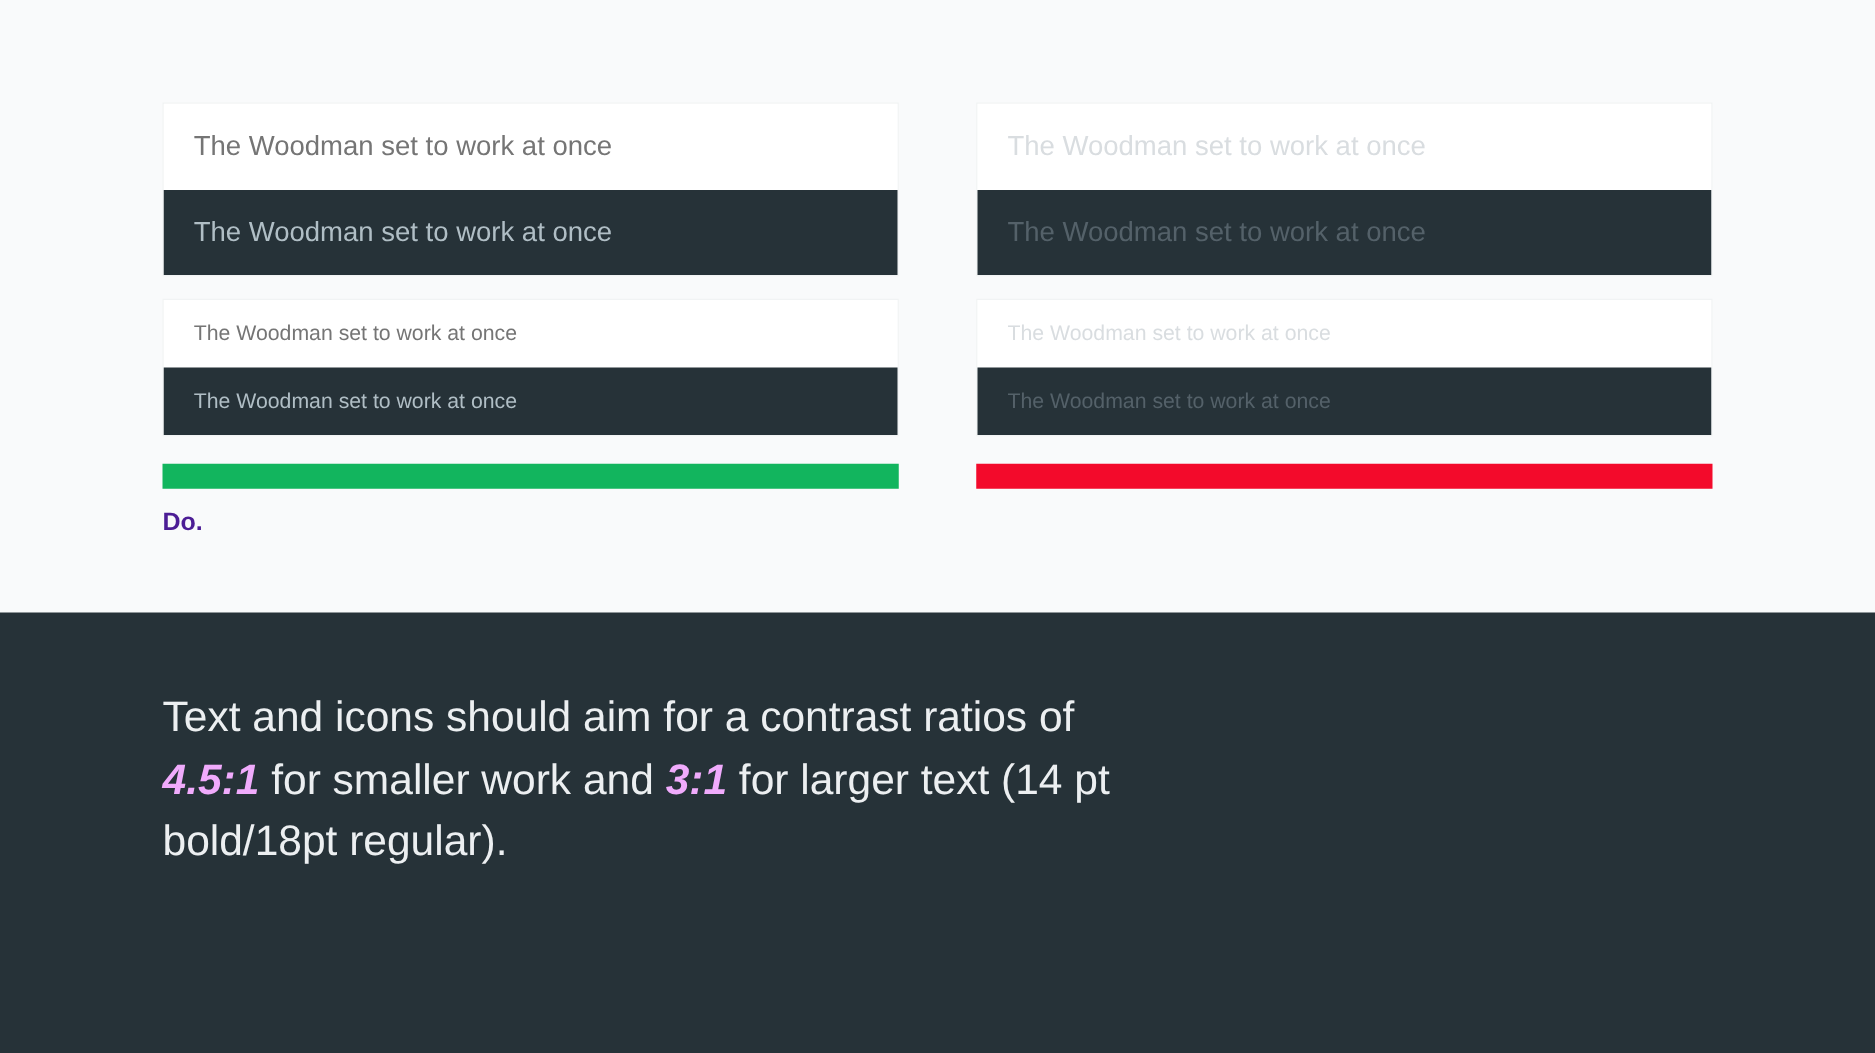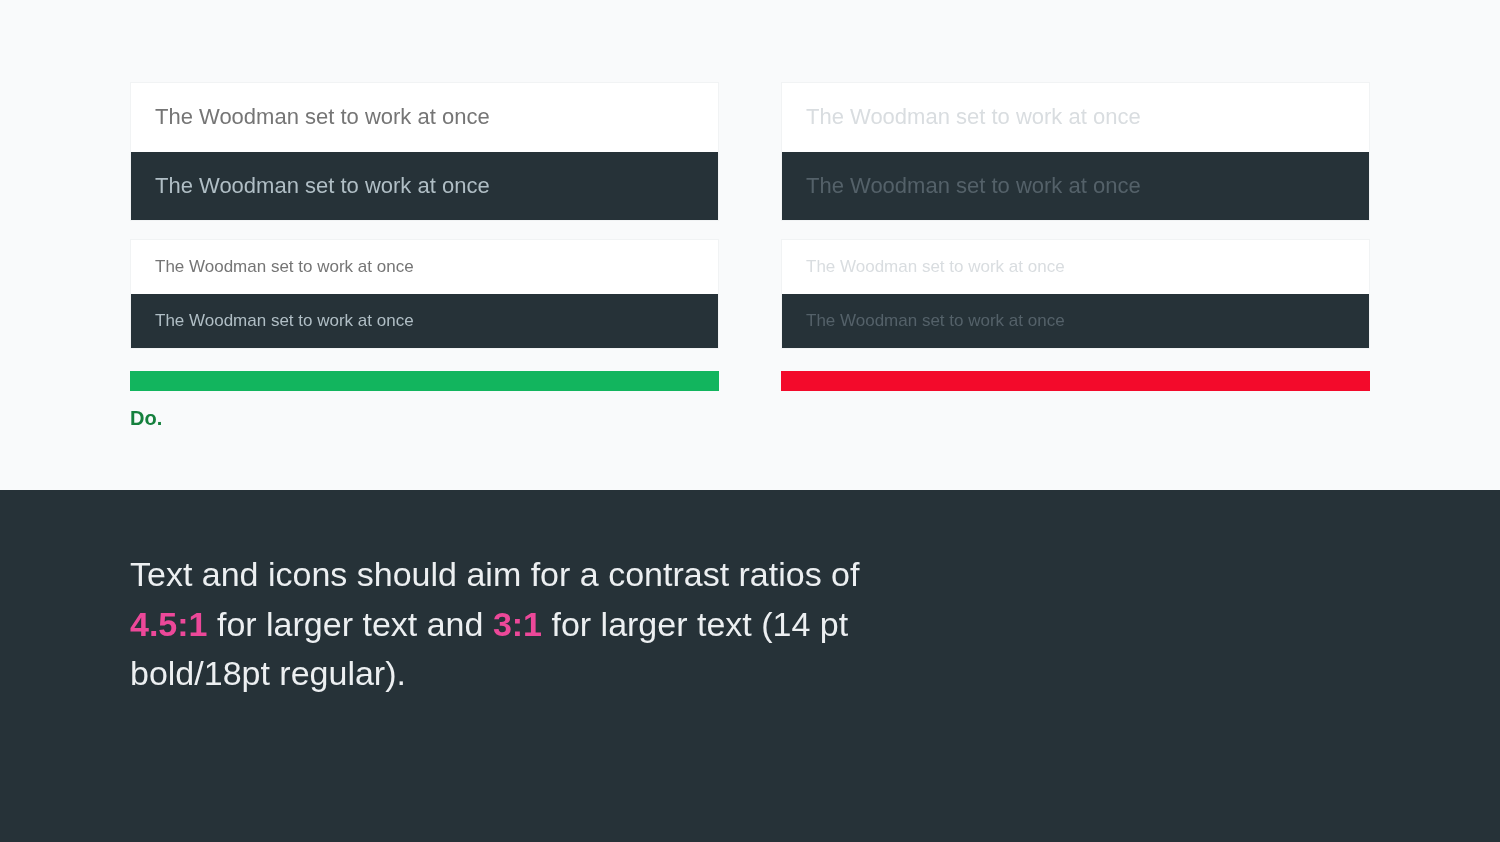--- a/index.html
+++ b/index.html
@@ -13,25 +13,25 @@
   .row.light-bg { background: #ffffff; }
   .row.dark-bg { background: #263238; }
   .do .row.light-bg { color: #757575; }
   .do .row.dark-bg  { color: #b0bec5; }
   .dont .row.light-bg { color: #d9dde0; }
   .dont .row.dark-bg  { color: #546169; }
   .bar { height: 20px; margin-top: 4px; }
   .bar.green { background: #12b55e; }
   .bar.red   { background: #f30a2b; }
   .label { font-size: 20px; font-weight: 700; margin-top: 16px; }
-  .label.green { color: #15803d; }
+  .label.green { color: #4c1d95; }
   .label.red   { color: #e0142d; }
   .footer { flex: 1; background: #263238; color: #eceff1; padding: 60px 130px 0 130px; }
   .footer-text { font-size: 34px; font-weight: 300; line-height: 1.45; max-width: 780px; }
-  .footer-text b { font-weight: 600; color: #ec4899; }
+  .footer-text b { font-weight: 600; color: #f0abfc; font-style: italic; }
 </style>
 </head>
 <body>
 
 <div class="page">
 
   <div class="examples">
 
     <div class="column do">
       <div class="card">
@@ -55,17 +55,17 @@
         <div class="row small light-bg">The Woodman set to work at once</div>
         <div class="row small dark-bg">The Woodman set to work at once</div>
       </div>
       <div class="bar red"></div>
     </div>
 
   </div>
 
   <div class="footer">
     <p class="footer-text">
-      <span>Text and icons should aim for a contrast ratios of </span><b>4.5:1</b><span> for larger text and </span><b>3:1</b><span> for larger text (14 pt bold/18pt regular).</span>
+      <span>Text and icons should aim for a contrast ratios of </span><b>4.5:1</b><span> for smaller work and </span><b>3:1</b><span> for larger text (14 pt bold/18pt regular).</span>
     </p>
   </div>
 
 </div>
 
 </body></html>

